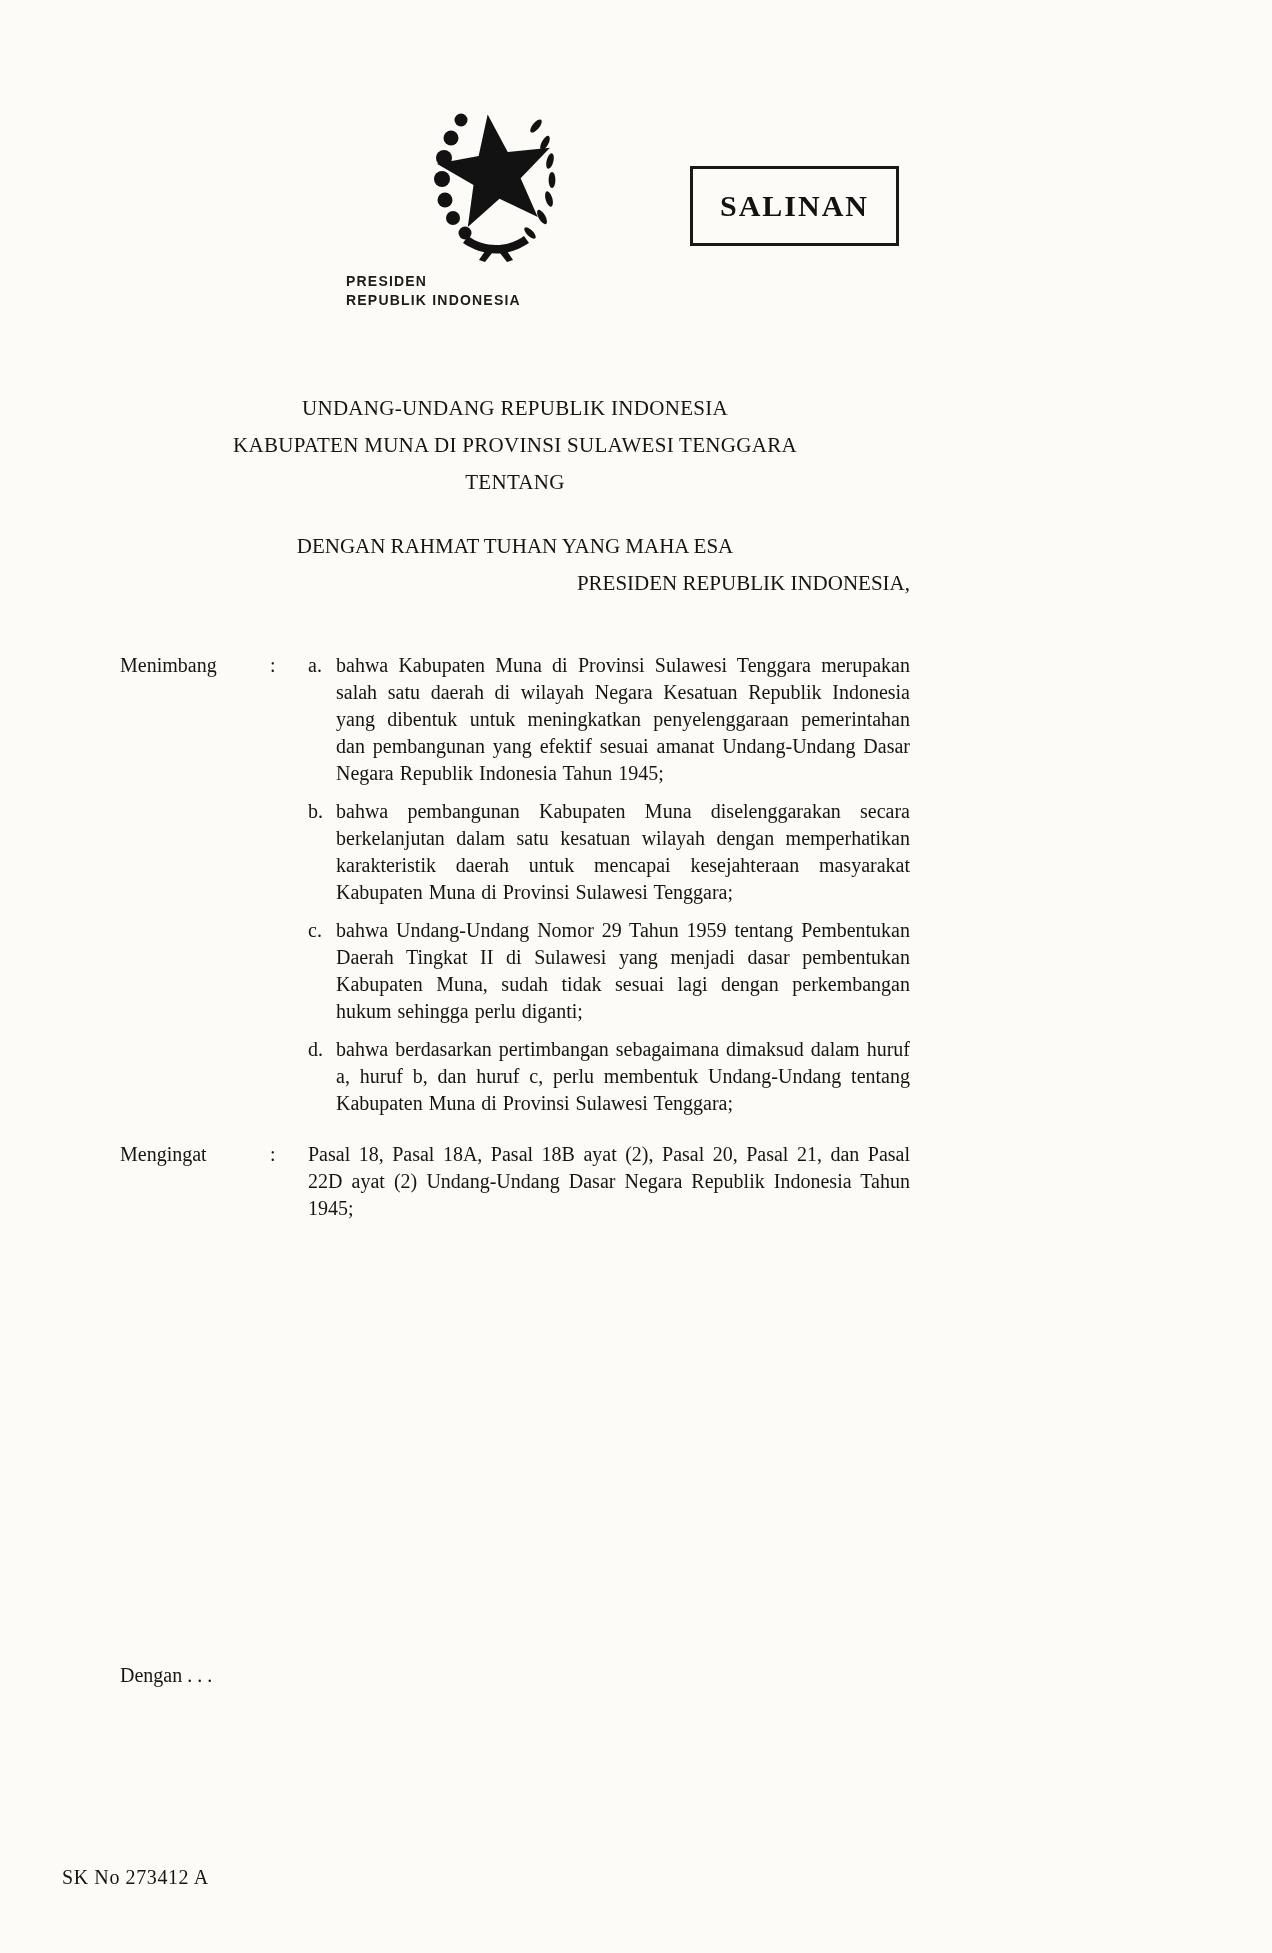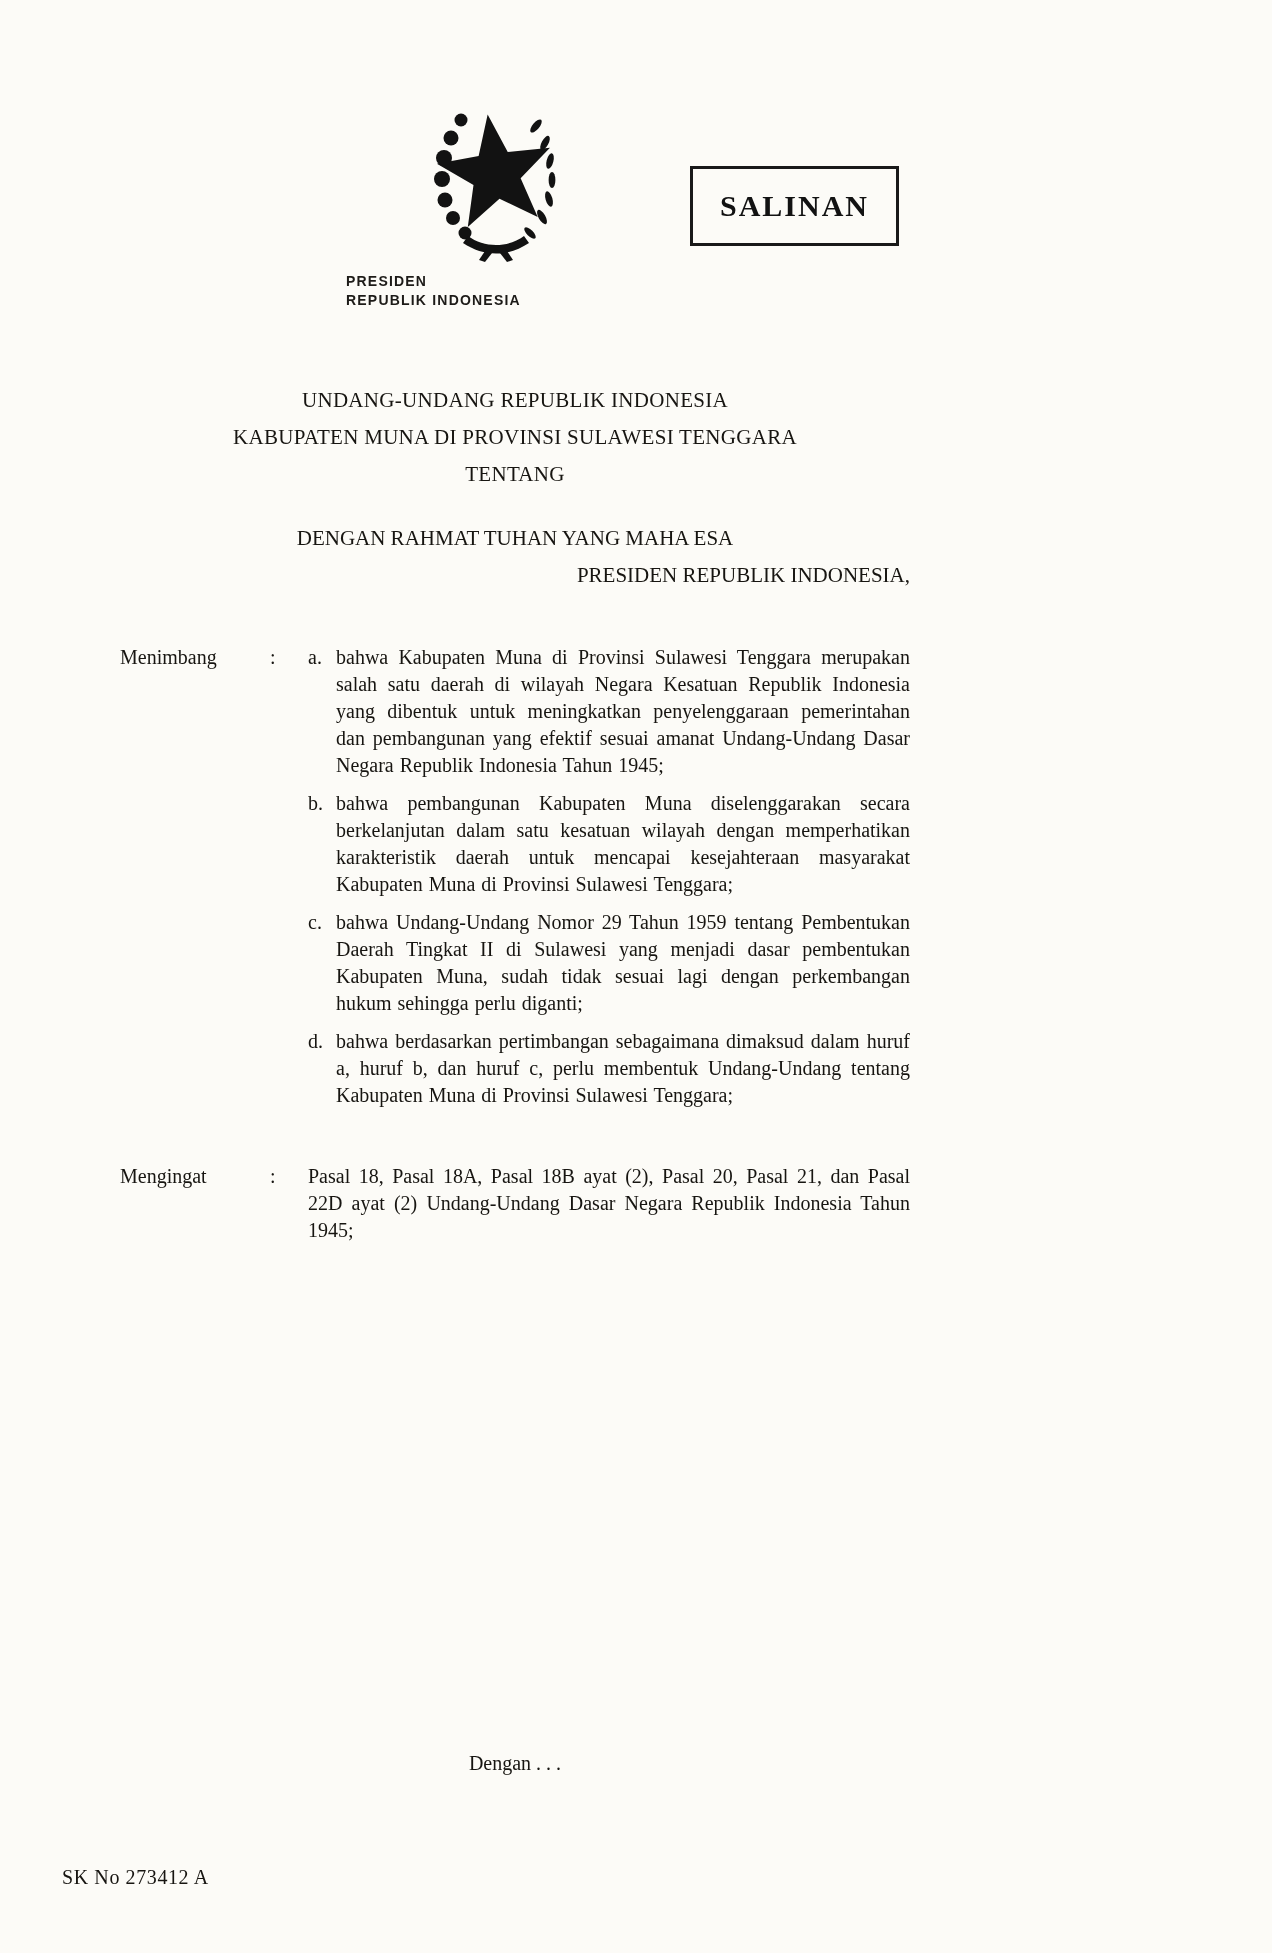--- a/index.html
+++ b/index.html
@@ -52,21 +52,21 @@
     font-size: 14px;
     letter-spacing: 1.2px;
     line-height: 19px;
     color: #1d1b18;
   }
 
   
   .content {
     position: absolute;
     left: 120px;
-    top: 382px;
+    top: 390px;
     width: 790px;
     font-size: 20px;
   }
   .title-line {
     text-align: center;
     font-size: 21px;
     line-height: 37px;
     letter-spacing: 0.3px;
   }
   .invocation {
@@ -80,21 +80,21 @@
     font-size: 21px;
     line-height: 37px;
   }
 
   .clause-grid {
     display: grid;
     grid-template-columns: 150px 38px 602px;
     align-items: start;
   }
   .menimbang { margin-top: 50px; }
-  .mengingat { margin-top: 54px; }
+  .mengingat { margin-top: 24px; }
   .clause-label { font-size: 20px; line-height: 27px; }
   .clause-colon { font-size: 20px; line-height: 27px; }
   .clause-body { font-size: 20px; }
   .item {
     position: relative;
     margin: 0 0 11px 0;
     padding-left: 28px;
     text-align: justify;
     line-height: 27px;
     word-spacing: 1px;
@@ -104,23 +104,23 @@
     position: absolute;
     left: 0;
     top: 0;
   }
   .mengingat .item { padding-left: 0; }
 
   
   .catchword {
     position: absolute;
     left: 120px;
-    top: 1752px;
+    top: 1664px;
     width: 790px;
-    text-align: center;
+    text-align: left;
     font-size: 20px;
   }
   .sk-number {
     position: absolute;
     left: 62px;
     top: 1866px;
     font-size: 20px;
     letter-spacing: 0.6px;
   }
 </style>

